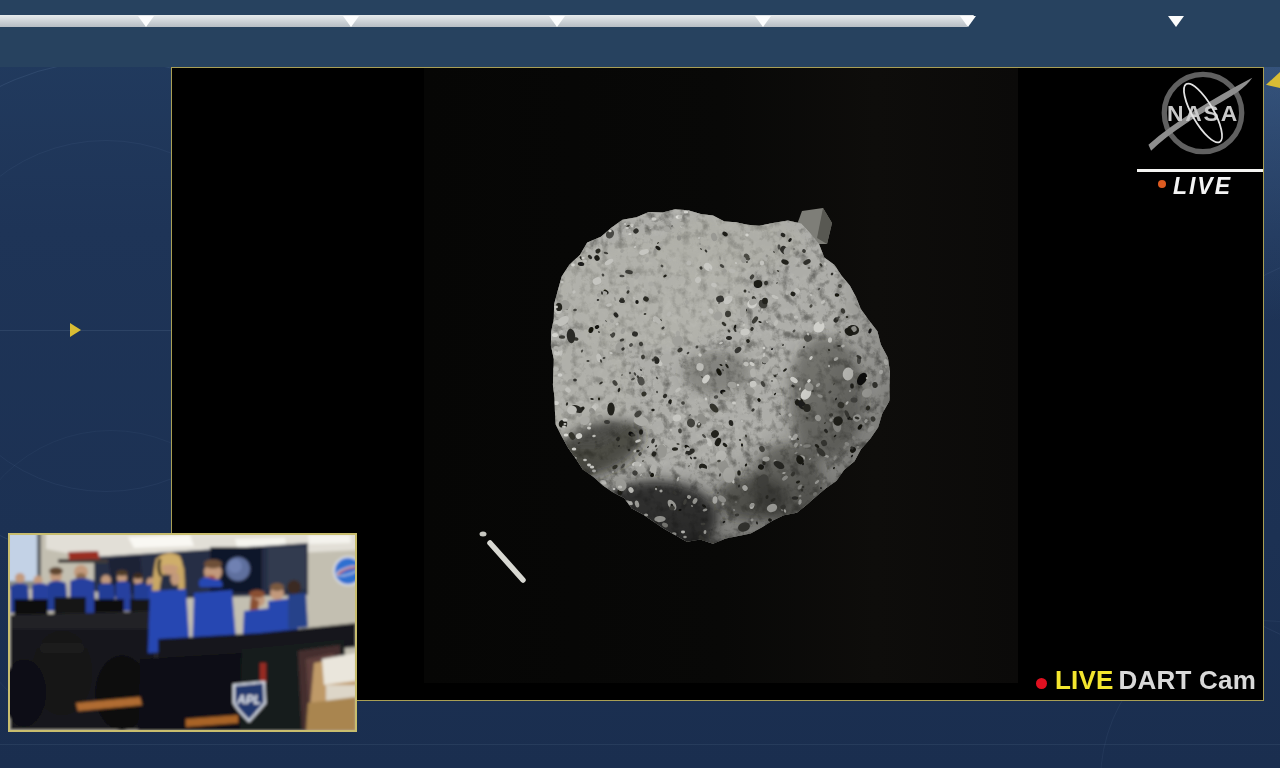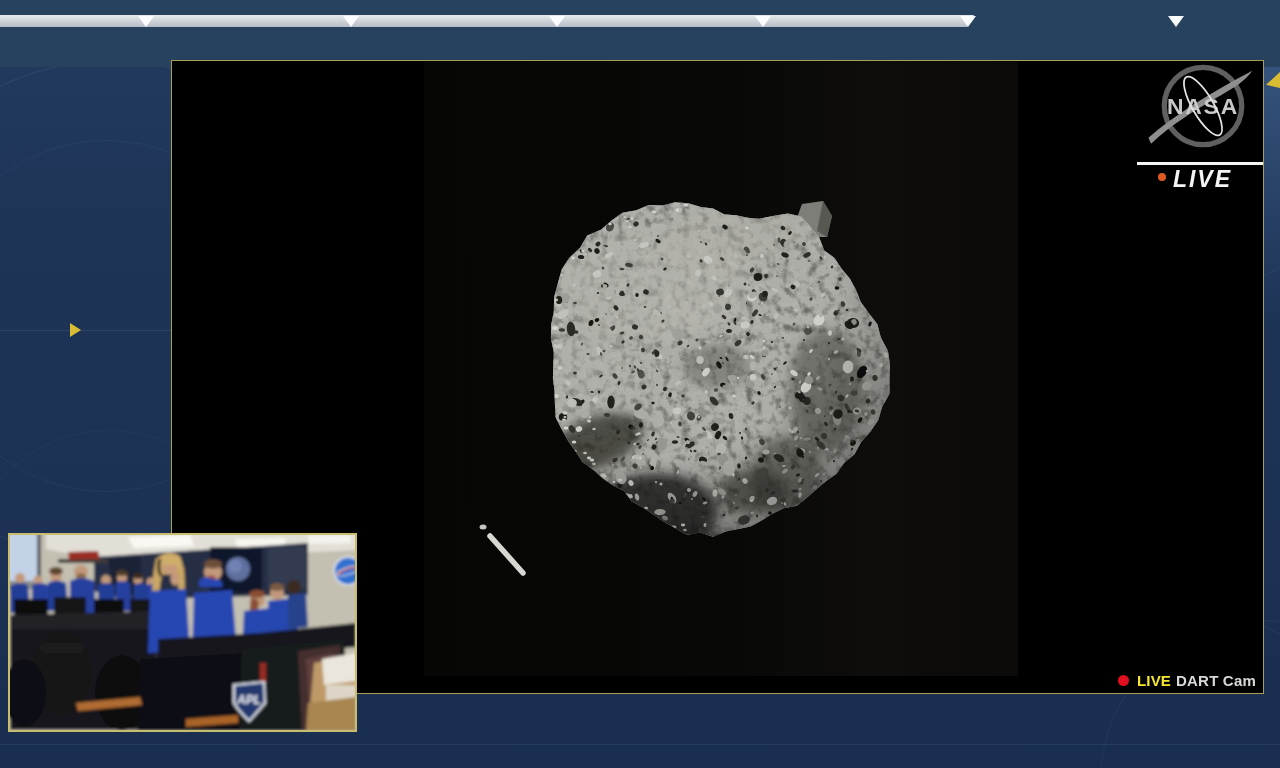--- a/index.html
+++ b/index.html
@@ -10,30 +10,30 @@
      background:#27425f;}
   #pbar{position:absolute;left:0;top:15px;height:12px;width:974px;
      background:linear-gradient(180deg,#e6eaec,#b6bdc4);
      clip-path:polygon(0 0,100% 0,99.3% 100%,0 100%);}
   .tri{position:absolute;top:16px;width:0;height:0;border-left:8px solid transparent;
      border-right:8px solid transparent;border-top:11px solid #fbfcfd;}
   #lblband{position:absolute;left:0;top:36px;width:1280px;height:24px;
      background:linear-gradient(180deg,#51719b 0%,#48658c 55%,#405b80 100%);}
   .lbl{position:absolute;top:4px;transform:translateX(-50%);color:#cdddee;
      font-size:13px;letter-spacing:0.2px;white-space:nowrap;}
-  #frame{position:absolute;left:171px;top:60px;width:1093px;height:634px;
+  #frame{position:absolute;left:171px;top:67px;width:1093px;height:634px;
      background:#000;border:1.5px solid #a99f55;box-sizing:border-box;}
   #cam{position:absolute;left:252px;top:0px;width:594px;height:615px;
      background:linear-gradient(90deg,#060605 0%,#080807 50%,#0e0d0b 76%,#0b0a09 100%);}
   #nasalogo{position:absolute;right:16px;top:1px;width:88px;height:88px;}
   #liveline{position:absolute;right:0px;top:101px;width:126px;height:2.5px;background:#f4f4f2;}
   #livetxt{position:absolute;right:31px;top:105px;color:#f4f4f4;font-size:23px;
      font-weight:bold;font-style:italic;letter-spacing:2px;}
   #livedot{position:absolute;right:97px;top:112px;width:8px;height:8px;border-radius:50%;background:#dd5b20;}
-  #dartcam{position:absolute;right:7px;bottom:4px;font-size:15px;font-weight:bold;color:#d9d9d9;letter-spacing:0.2px;}
+  #dartcam{position:absolute;right:7px;bottom:4px;font-size:26px;font-weight:bold;color:#d9d9d9;letter-spacing:0.2px;}
   #dartcam .dot{display:inline-block;width:11px;height:11px;border-radius:50%;background:#e01020;margin-right:8px;}
   #dartcam .yl{color:#f3e52e;margin-right:5px;}
   .yarrow{position:absolute;width:0;height:0;border-top:7px solid transparent;
      border-bottom:7px solid transparent;border-left:11px solid #d8bc34;}
 </style></head>
 <body>
 <div id="stage">
   <div class="ring" style="left:-140px;top:60px;width:500px;height:500px;"></div>
   <div class="ring" style="left:-70px;top:140px;width:350px;height:350px;border-color:rgba(140,170,210,0.07);"></div>
   <div class="ring" style="left:-40px;top:430px;width:300px;height:300px;border-color:rgba(140,170,210,0.06);"></div>

